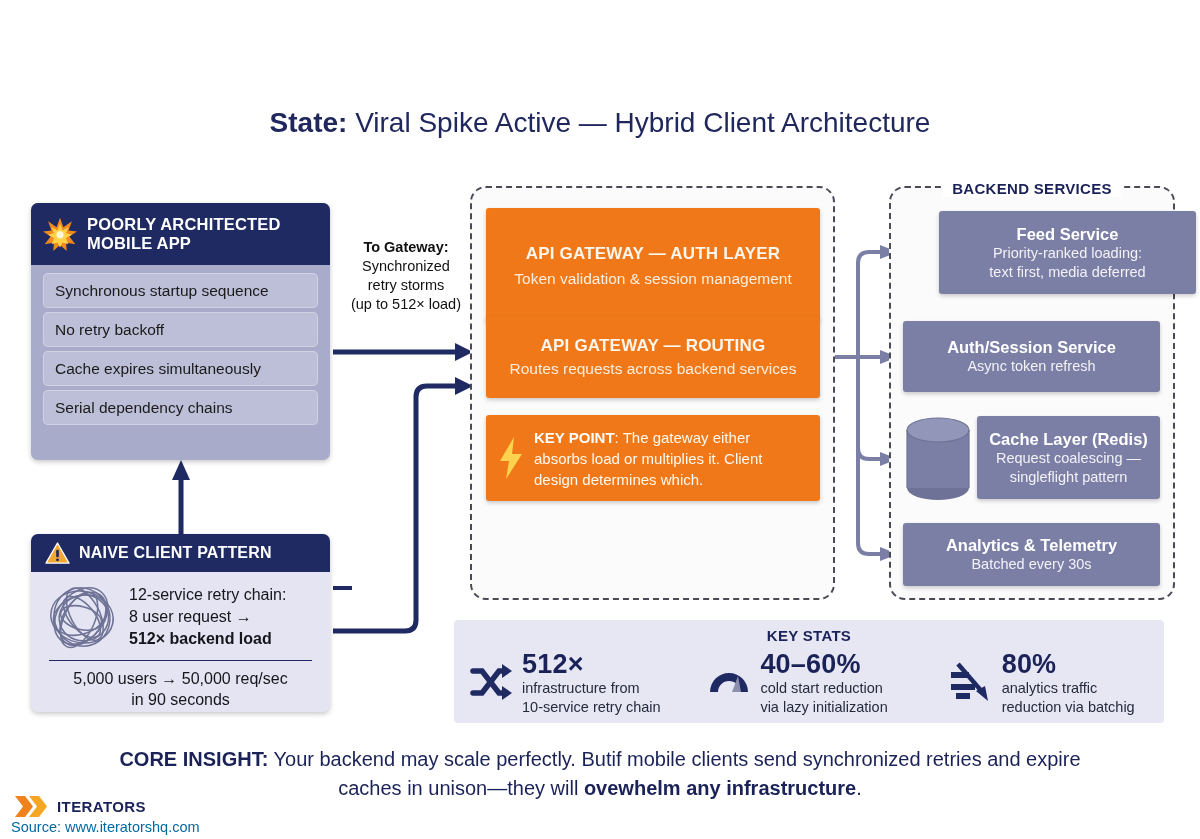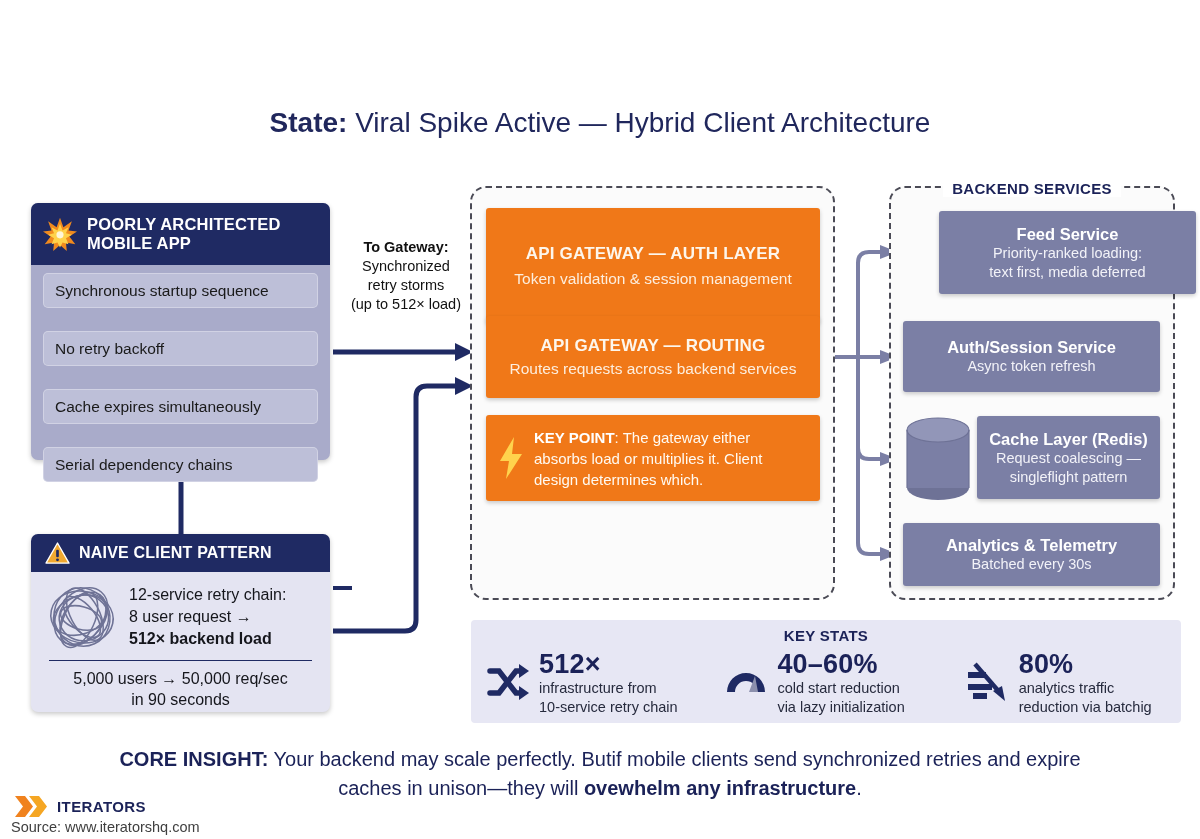--- a/index.html
+++ b/index.html
@@ -39,21 +39,21 @@
   }
   #left-head {
     height: 62px; background: #1f2a63; border-radius: 7px 7px 0 0;
     display: flex; align-items: center; padding: 0 6px 0 12px; gap: 10px;
   }
   #left-head .ttl {
     color:#fff; font-weight: bold; font-size: 16.5px; line-height: 19px;
     letter-spacing: .2px;
   }
   .burst { width: 34px; height: 34px; flex: 0 0 34px; display:block; }
-  #left-list { padding: 8px 12px 10px 12px; display: flex; flex-direction: column; gap: 23px; }
+  #left-list { padding: 8px 12px 10px 12px; display: flex; flex-direction: column; gap: 4px; }
   .lrow {
     background: #bdbfd8; border-radius: 5px; height: 35px;
     display: flex; align-items: center; padding-left: 12px;
     font-size: 15.5px; color: #1a1a1a;
     box-shadow: inset 0 0 0 1px rgba(255,255,255,0.30);
   }
 
   
   #naive-panel {
     position: absolute; left: 31px; top: 534px; width: 299px; height: 178px;
@@ -136,21 +136,21 @@
   .bbox .h { font-size: 16.5px; font-weight:bold; line-height:20px; }
   .bbox .s { font-size: 14.5px; line-height:19px; color:#f2f2f8; }
   #bb-feed   { left: 903px; top: 211px; width: 257px; height: 83px; margin-left: 36px; }
   #bb-auth   { left: 903px; top: 321px; width: 257px; height: 71px; }
   #bb-cache  { left: 977px; top: 416px; width: 183px; height: 83px; }
   #bb-analytics { left: 903px; top: 523px; width: 257px; height: 63px; }
   #cylinder { position: absolute; left: 903px; top: 414px; width: 70px; height: 90px; }
 
   
   #key-stats {
-    position: absolute; left: 471px; top: 620px; width: 710px; height: 103px;
+    position: absolute; left: 454px; top: 620px; width: 710px; height: 103px;
     background: #e7e7f4; border-radius: 4px;
   }
   #ks-title { text-align:center; font-size:15px; font-weight:bold; color:#1b2258; padding-top:7px; letter-spacing:.3px; }
   #ks-row { display:flex; padding: 5px 12px 0 14px; }
   .stat { display:flex; align-items:flex-start; gap:8px; }
   .stat:nth-child(1){ width: 245px; }
   .stat:nth-child(2){ width: 248px; }
   .stat:nth-child(3){ width: 210px; }
   .stat .ico { width: 46px; height: 46px; flex:0 0 46px; margin-top:10px; }
   .stat .big { font-size: 27px; font-weight: bold; color:#1b2258; line-height: 30px; letter-spacing:.2px; }
@@ -160,21 +160,21 @@
   #core {
     position: absolute; left: 100px; top: 745px; width: 1000px;
     text-align:center; font-size: 20px; line-height: 29px; color:#1b2258;
   }
   #core b { font-weight: bold; }
 
   
   #logo-wrap { position:absolute; left: 14px; top: 795px; display:flex; align-items:center; gap:7px; }
   #logo-mark { width: 36px; height: 23px; }
   #logo-text { font-size: 15px; font-weight: bold; color:#1b2258; letter-spacing:.4px; }
-  #source { position:absolute; left: 11px; top: 819px; font-size: 14.5px; color:#404040; }
+  #source { position:absolute; left: 11px; top: 819px; font-size: 14.5px; color:#0369a1; }
 
   svg.conn { position:absolute; left:0; top:0; width:1200px; height:839px; pointer-events:none; }
 </style>
 </head>
 <body>
 
 <div class="stage">
 
   <div id="subtitle">
     <span class="lead">State:</span><span> Viral Spike Active — Hybrid Client Architecture</span>

